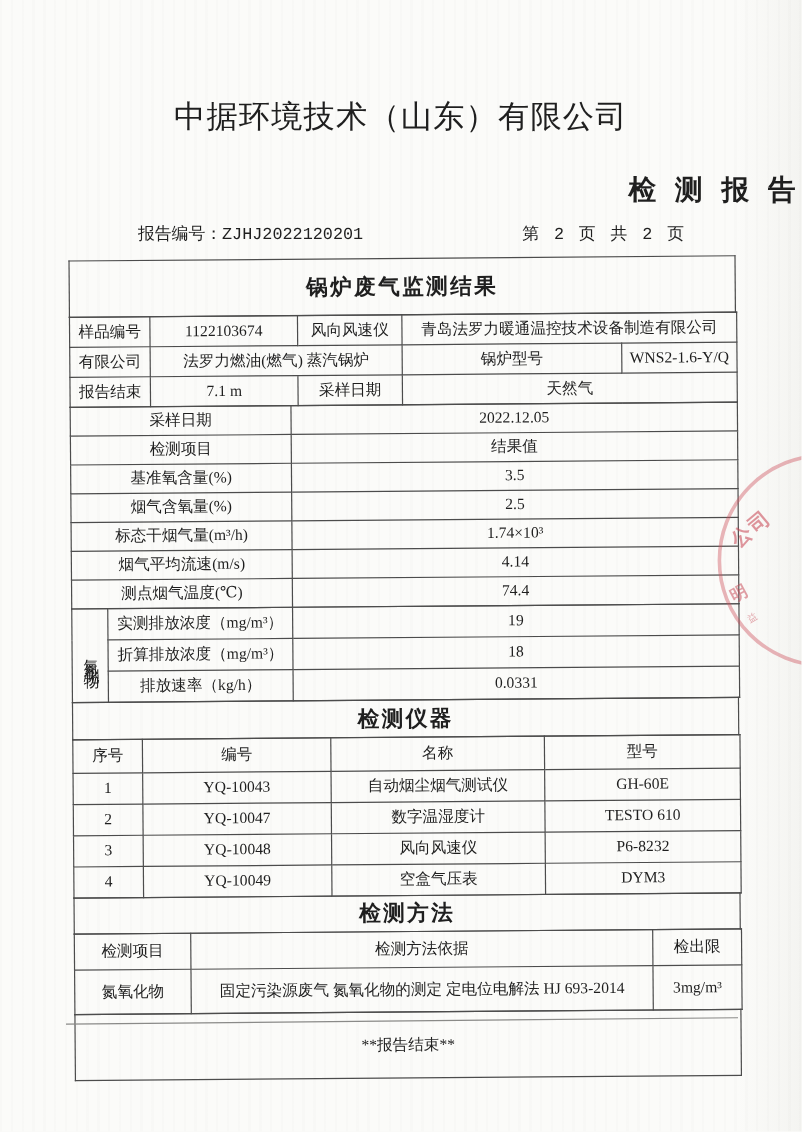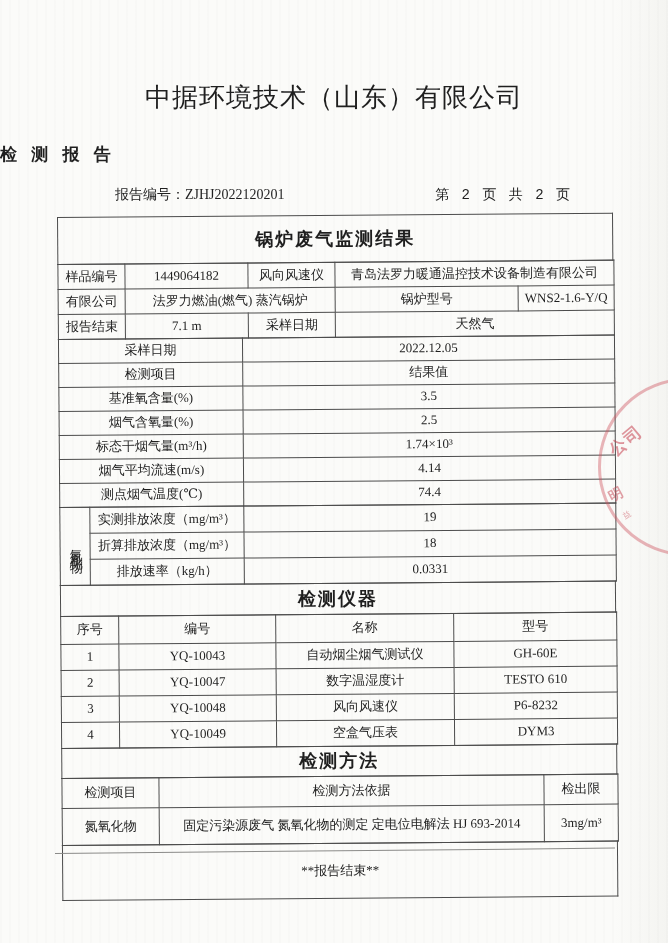--- a/index.html
+++ b/index.html
@@ -17,26 +17,26 @@
       linear-gradient(90deg,#fbfbf9 92%, #f4f4f1 100%),
       #fafaf8;
   }
   
   .company{
     position:absolute;top:80px;left:0;width:100%;
     text-align:center;font-size:26px;font-weight:normal;letter-spacing:1px;
   }
   .report-title{
     position:absolute;top:143px;left:0;width:100%;
-    text-align:left;font-size:17px;font-weight:bold;letter-spacing:5px;
+    text-align:right;font-size:23px;font-weight:bold;letter-spacing:5px;
   }
   .report-meta{
     position:absolute;top:186px;left:0;width:668px;height:18px;font-size:14px;
   }
-  .report-no{position:absolute;left:115px;top:0;}
+  .report-no{position:absolute;left:115px;top:0;font-family:Liberation Mono, monospace;}
   .page-indicator{position:absolute;right:96px;top:0;letter-spacing:2px;font-family:Liberation Mono, monospace;}
   
   .doc-table{
     position:absolute;left:57px;top:217px;width:556px;
     transform:rotate(-0.45deg);transform-origin:0 0;
   }
   table{
     border-collapse:collapse;table-layout:fixed;width:556px;
     margin-top:-1px;
   }
@@ -115,21 +115,21 @@
       <colgroup>
           <col style="width:67px">
           <col style="width:123px">
           <col style="width:87px">
           <col style="width:183px">
           <col style="width:96px">
         </colgroup>
       <tbody>
           <tr>
         <td>样品编号</td>
-        <td>1449064182</td>
+        <td>1122103674</td>
         <td>风向风速仪</td>
         <td colspan="2">青岛法罗力暖通温控技术设备制造有限公司</td>
       </tr>
       <tr>
         <td>有限公司</td>
         <td colspan="2">法罗力燃油(燃气) 蒸汽锅炉</td>
         <td>锅炉型号</td>
         <td>WNS2-1.6-Y/Q</td>
       </tr>
       <tr>

